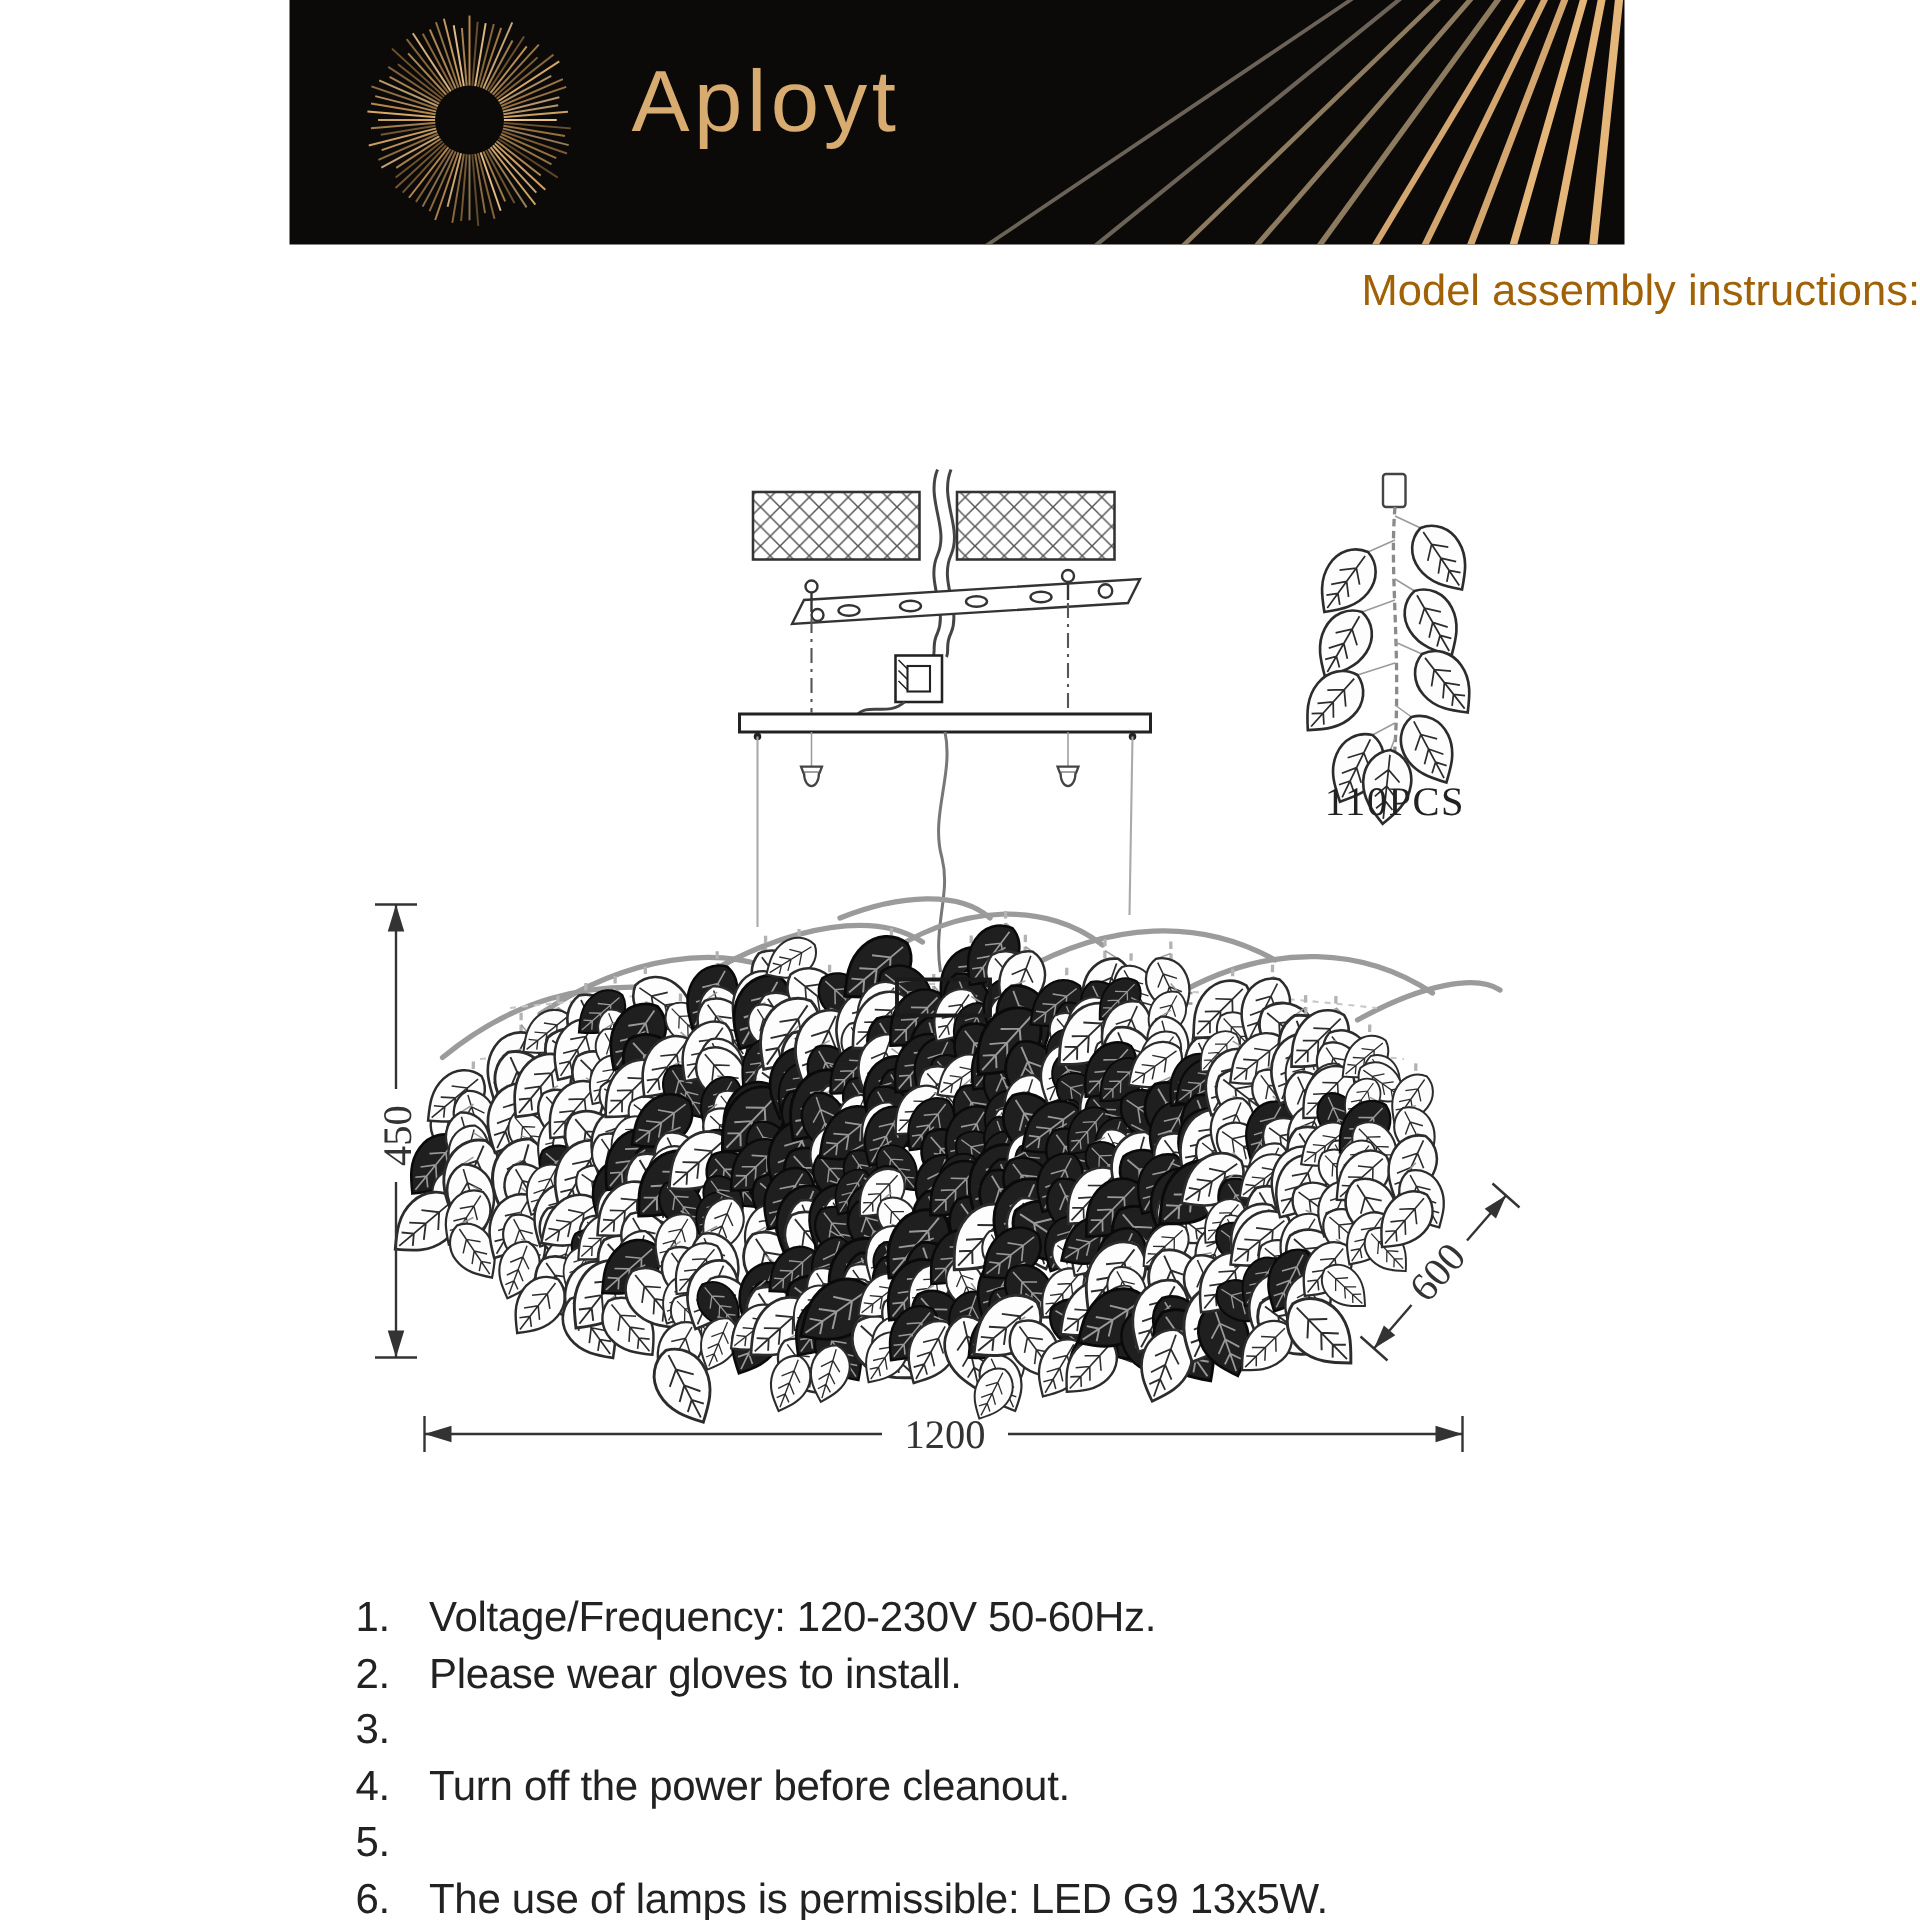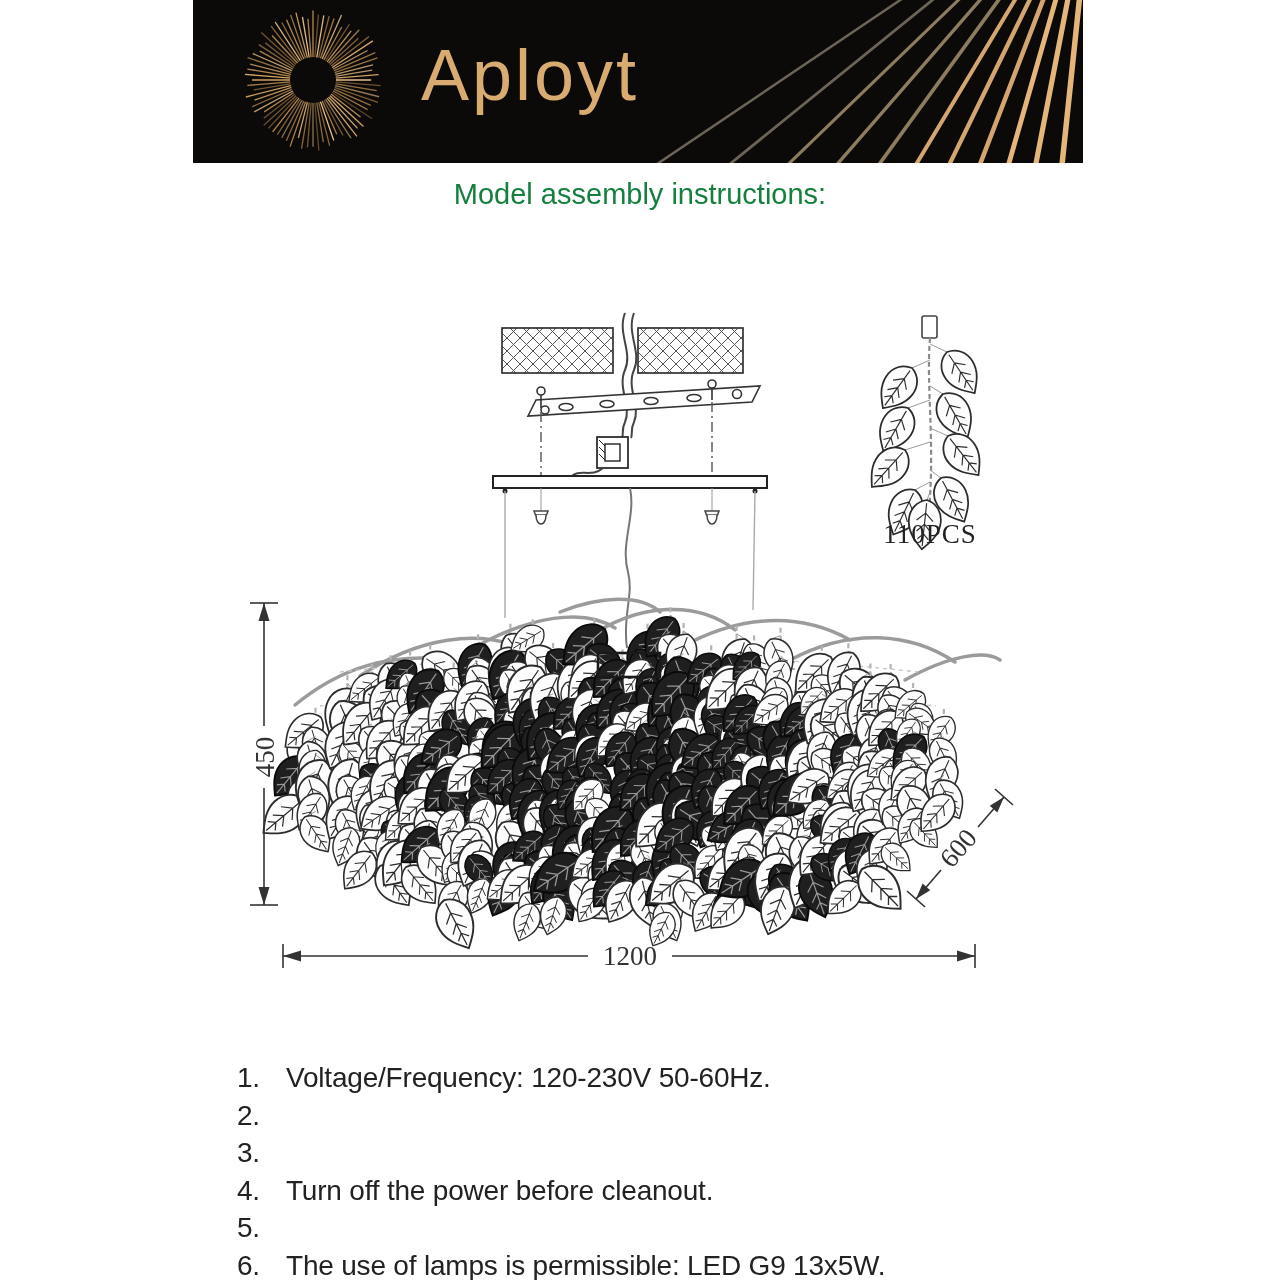--- a/index.html
+++ b/index.html
@@ -3,27 +3,27 @@
 <meta charset="utf-8">
 <style>
   html,body{margin:0;padding:0;background:#ffffff;}
   .page{position:relative;width:1280px;height:1280px;background:#fff;overflow:hidden;
         font-family:"Liberation Sans",sans-serif;}
 
   
   .banner{position:absolute;left:193px;top:0;width:890px;height:163px;
           background:#0c0a08;overflow:hidden;}
   #logo{position:absolute;left:28px;top:0;}
-  .brand{position:absolute;left:228px;top:34px;font-size:72px;font-weight:400;
+  .brand{position:absolute;left:228px;top:34px;font-size:58px;font-weight:400;
          letter-spacing:3px;color:#d8ab70;}
   #rays{position:absolute;right:0;top:0;}
 
   
-  .title-block{position:absolute;left:0;top:176px;width:1280px;text-align:center;
-               color:#15803d;}
+  .title-block{position:absolute;left:0;top:176px;width:1280px;text-align:right;
+               color:#a16207;}
   .title-line{font-size:29px;line-height:36px;}
 
   
   #diagram{position:absolute;left:180px;top:270px;}
   .dim{stroke:#333;stroke-width:1.6;fill:none;}
   .dim-arrow{fill:#333;stroke:none;}
   .dim-label{font-family:"Liberation Serif",serif;font-size:27px;fill:#333;}
   .pcs-label{font-family:"Liberation Serif",serif;font-size:27px;fill:#222;letter-spacing:1px;}
   .chain{stroke:#b3b3b3;stroke-width:2.2;fill:none;stroke-dasharray:5 3;}
   .chain.dark{stroke:#8a8a8a;}
@@ -1102,20 +1102,21 @@
     </g>
   </svg>
 
   <div id="instruction-list">
       <div class="li-row">
         <span class="li-num">1.</span>
         <span>Voltage/Frequency: 120-230V 50-60Hz.</span>
       </div>
       <div class="li-row">
         <span class="li-num">2.</span>
+        <span>Please wear gloves to install.</span>
       </div>
       <div class="li-row">
         <span class="li-num">3.</span>
       </div>
       <div class="li-row">
         <span class="li-num">4.</span>
         <span>Turn off the power before cleanout.</span>
       </div>
       <div class="li-row">
         <span class="li-num">5.</span>

